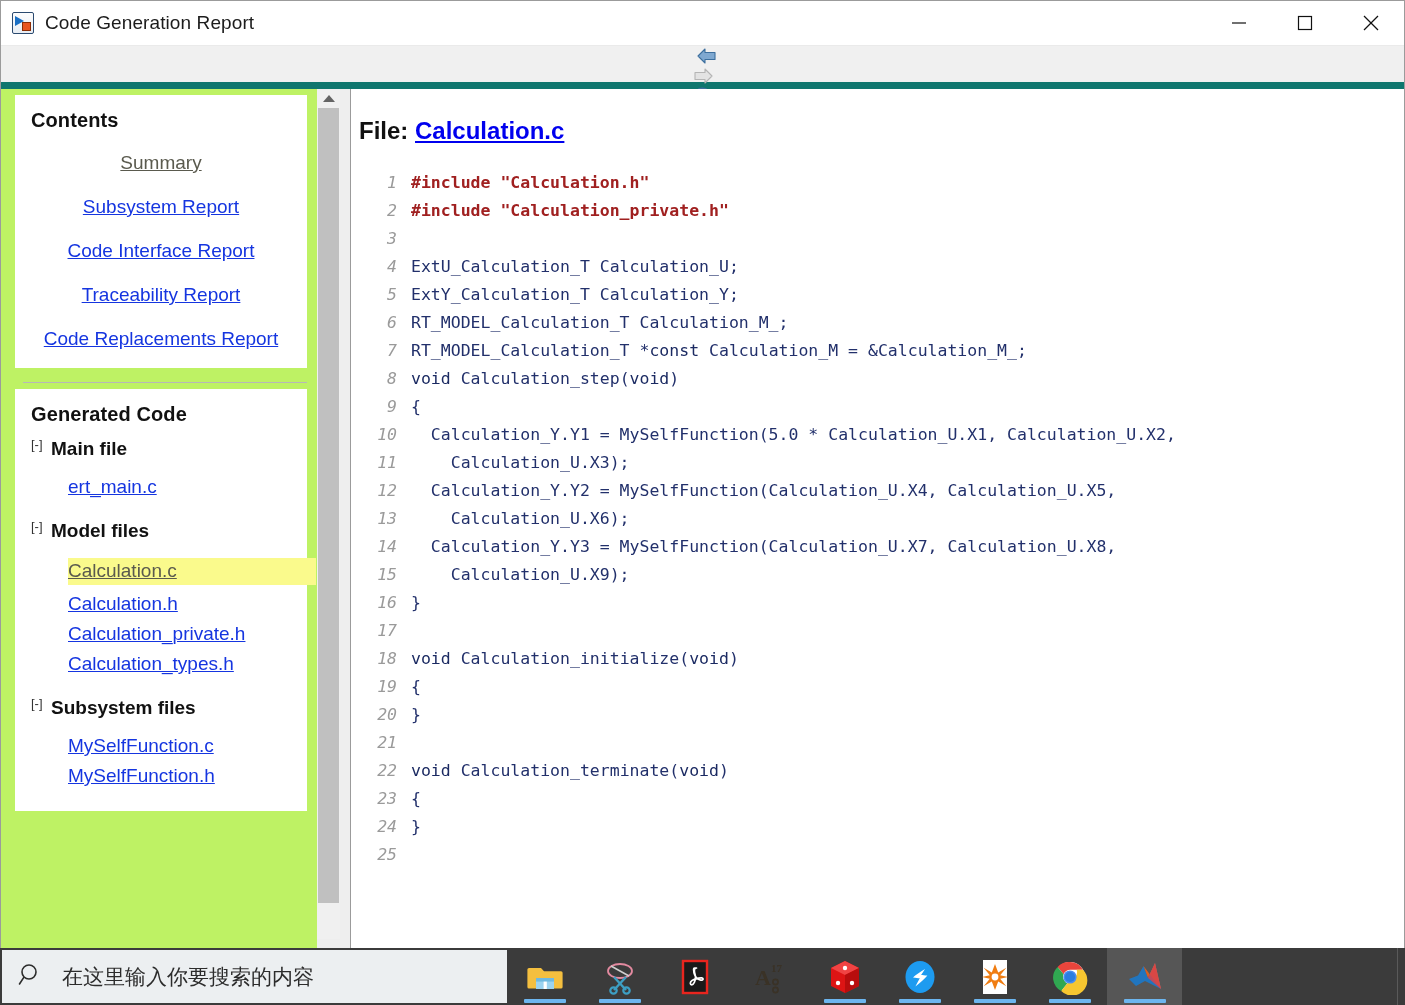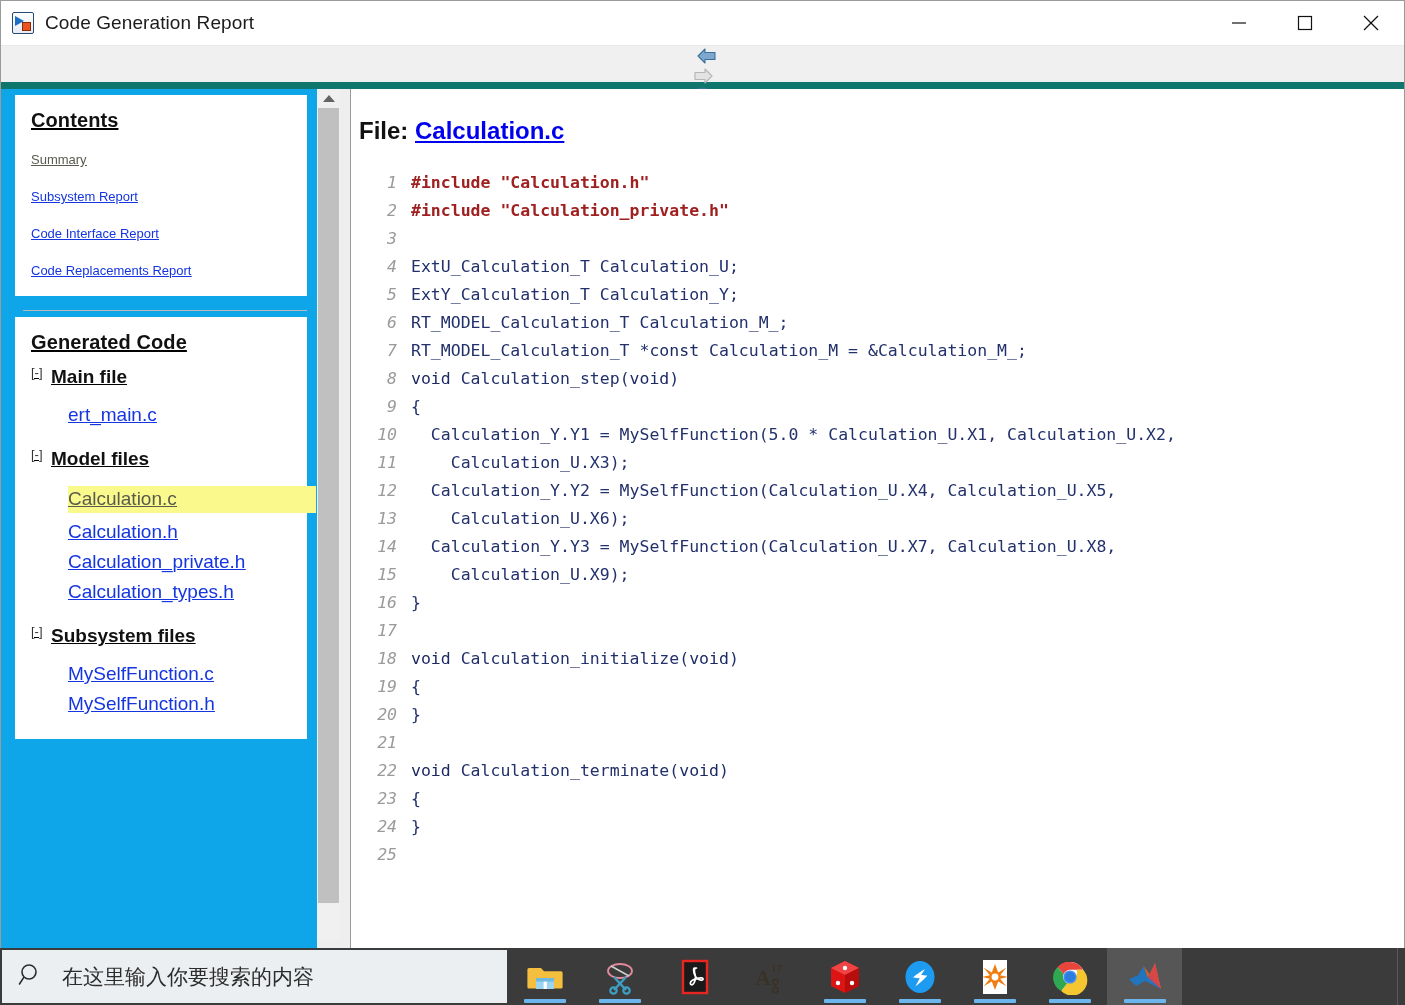--- a/index.html
+++ b/index.html
@@ -74,32 +74,32 @@
   }
 
   
   .body-split{position:absolute;left:0;top:88px;right:0;bottom:0;display:flex;background:#ffffff;}
 
   
   .sidebar{
     position:relative;width:350px;flex:0 0 350px;background:#eeeeee;
     border-right:1px solid #9b9b9b;box-sizing:border-box;overflow:hidden;
   }
-  .sb-scrollport{position:absolute;left:0;top:0;right:33px;bottom:0;overflow:hidden;background:#0ea5e9;text-decoration:underline;}
+  .sb-scrollport{position:absolute;left:0;top:0;right:33px;bottom:0;overflow:hidden;background:#bef264;}
   .panel{
     background:#ffffff;margin:6px 10px 0 14px;padding:14px 16px 16px 16px;
     box-sizing:border-box;
   }
   .panel-h{
     font-size:20px;font-weight:bold;color:#111;margin:0 0 20px 0;letter-spacing:.1px;
   }
   .panel-h.gc{margin-bottom:12px;}
   .toc-link{
-    display:block;font-size:13px;color:#1535e0;text-decoration:underline;
-    margin-bottom:22px;letter-spacing:0;white-space:nowrap;cursor:pointer;
+    display:block;font-size:19px;color:#1535e0;text-decoration:underline;
+    margin-bottom:22px;letter-spacing:0;white-space:nowrap;cursor:pointer;text-align:center;
   }
   .toc-link.visited{color:#5a5a4e;}
   .toc-link:last-child{margin-bottom:2px;}
   .divider-wrap{padding:0 10px 0 22px;margin-top:14px;}
   .divider{height:1px;background:#b8b8b8;}
 
   .tree-node{display:flex;align-items:center;margin-bottom:6px;}
   .tree-toggle{
     font-family:"Liberation Sans",sans-serif;
     font-size:13px;color:#333;width:20px;flex:0 0 20px;
@@ -244,20 +244,21 @@
 
       <div class="sidebar">
         <div class="sb-scrollport">
 
           <div class="panel">
             <div class="panel-h">Contents</div>
             <div id="toc-links">
                 <span class="toc-link visited">Summary</span>
                 <span class="toc-link">Subsystem Report</span>
                 <span class="toc-link">Code Interface Report</span>
+                <span class="toc-link">Traceability Report</span>
                 <span class="toc-link">Code Replacements Report</span>
               </div>
           </div>
 
           <div class="divider-wrap">
             <div class="divider"></div>
           </div>
 
           <div class="panel">
             <div class="panel-h gc">Generated Code</div>

